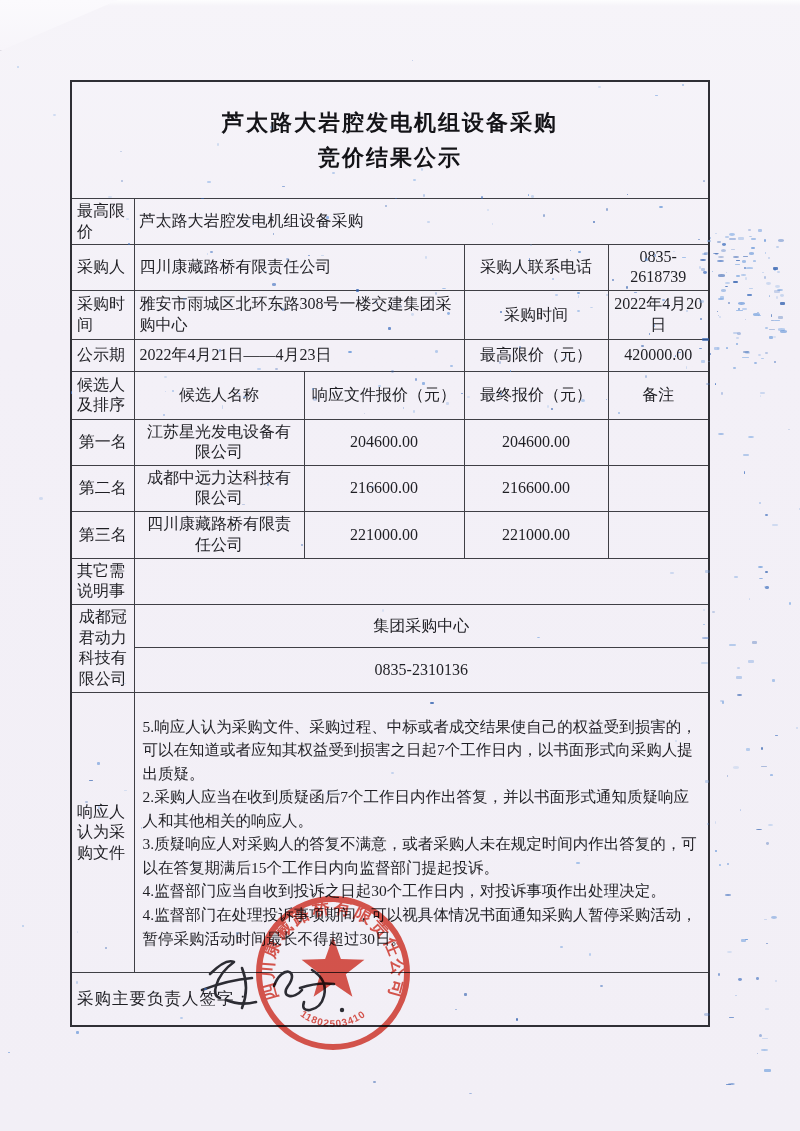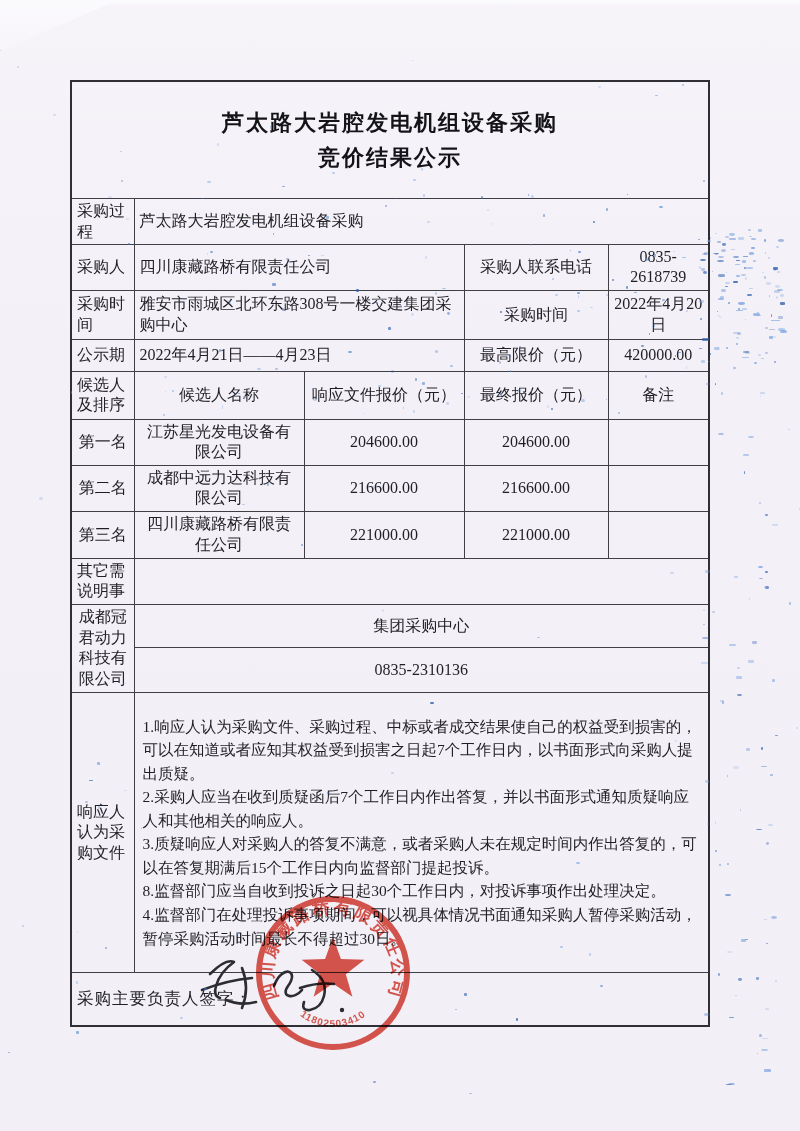--- a/index.html
+++ b/index.html
@@ -80,21 +80,21 @@
       <tr class="title-row">
     <td colspan="5" class="ctr">
       <div class="doc-title">
         <div>芦太路大岩腔发电机组设备采购</div>
         <div>竞价结果公示</div>
       </div>
     </td>
   </tr>
 
   <tr class="r-project">
-    <td class="lbl">采购过程</td>
+    <td class="lbl">最高限价</td>
     <td colspan="4" class="val-left">芦太路大岩腔发电机组设备采购</td>
   </tr>
 
   <tr class="r-purchaser">
     <td class="lbl">采购人</td>
     <td colspan="2" class="val-left">四川康藏路桥有限责任公司</td>
     <td class="ctr">采购人联系电话</td>
     <td class="ctr">0835-2618739</td>
   </tr>
 
@@ -154,24 +154,24 @@
     <td colspan="4" class="ctr">集团采购中心</td>
   </tr>
   <tr class="r-supb">
     <td colspan="4" class="ctr">0835-2310136</td>
   </tr>
 
   <tr class="r-objection">
     <td class="lbl">响应人认为采购文件</td>
     <td colspan="4">
       <div class="obj-text">
-        <div>1.响应人认为采购文件、采购过程、中标或者成交结果使自己的权益受到损害的，可以在知道或者应知其权益受到损害之日起7个工作日内，以书面形式向采购人提出质疑。</div>
+        <div>5.响应人认为采购文件、采购过程、中标或者成交结果使自己的权益受到损害的，可以在知道或者应知其权益受到损害之日起7个工作日内，以书面形式向采购人提出质疑。</div>
         <div>2.采购人应当在收到质疑函后7个工作日内作出答复，并以书面形式通知质疑响应人和其他相关的响应人。</div>
         <div>3.质疑响应人对采购人的答复不满意，或者采购人未在规定时间内作出答复的，可以在答复期满后15个工作日内向监督部门提起投诉。</div>
-        <div>8.监督部门应当自收到投诉之日起30个工作日内，对投诉事项作出处理决定。</div>
+        <div>4.监督部门应当自收到投诉之日起30个工作日内，对投诉事项作出处理决定。</div>
         <div>4.监督部门在处理投诉事项期间，可以视具体情况书面通知采购人暂停采购活动，暂停采购活动时间最长不得超过30日。</div>
       </div>
     </td>
   </tr>
 
   <tr class="r-sign">
     <td colspan="5" class="sign-line">
       <span>采购主要负责人签字：</span>
     </td>
   </tr>

